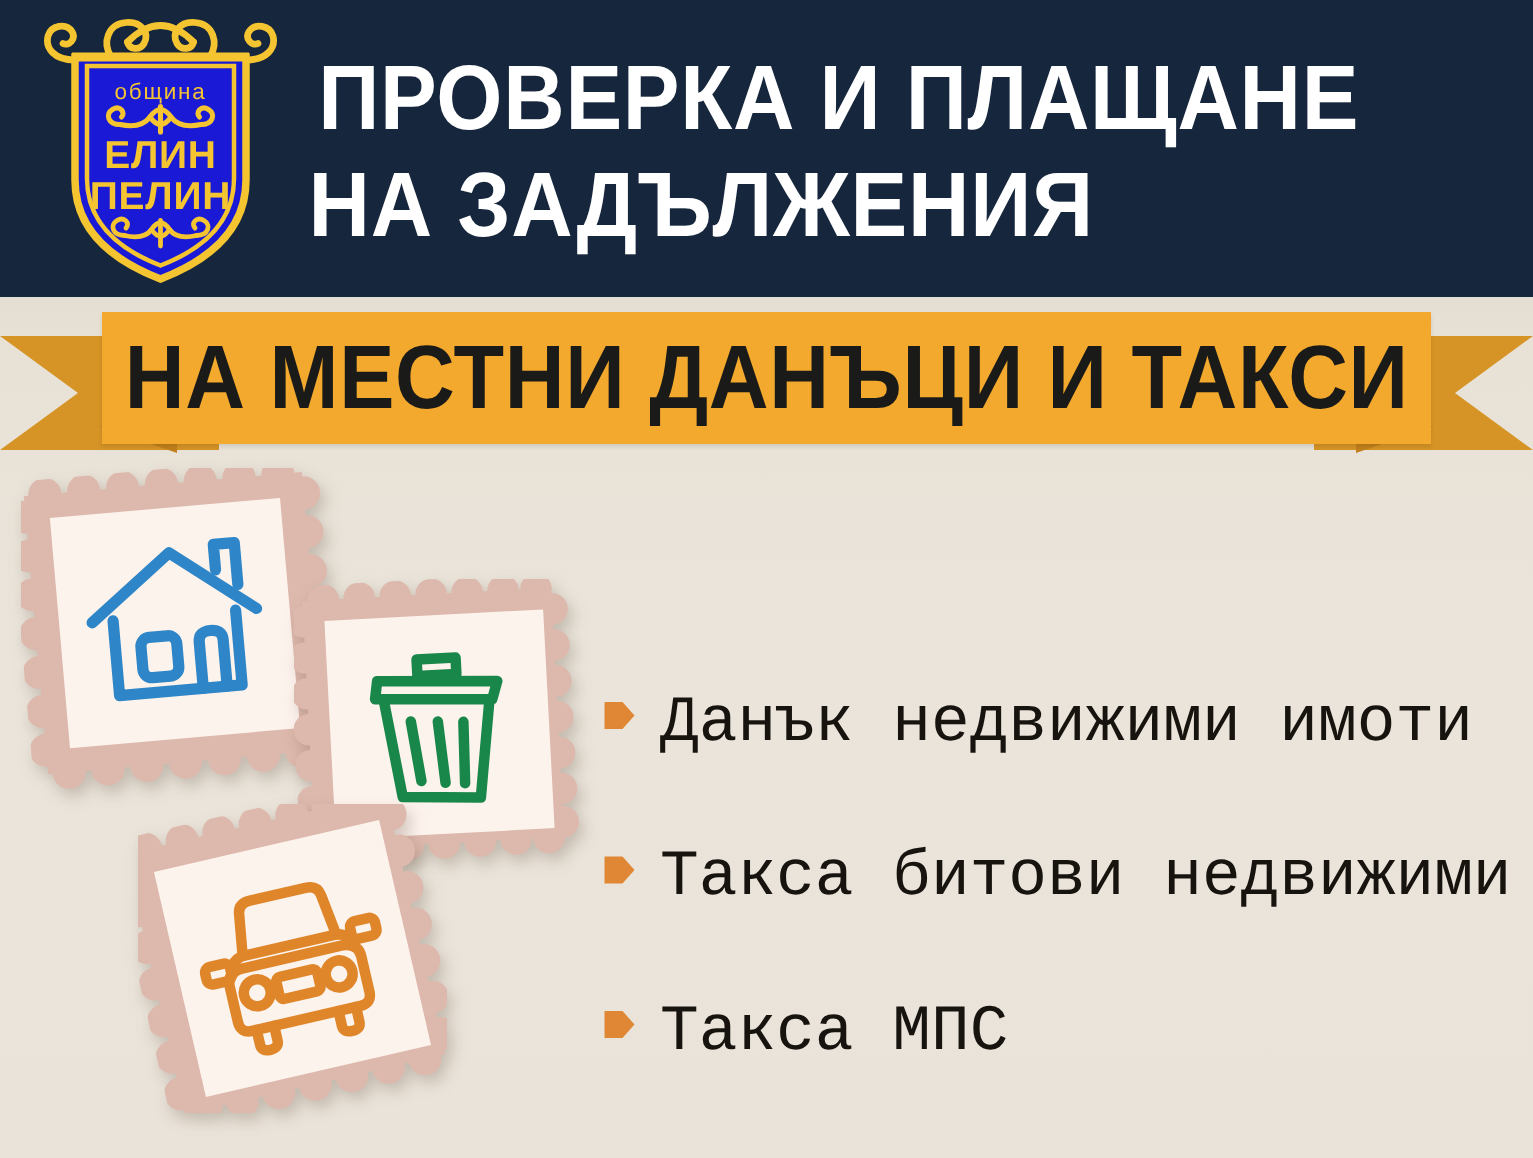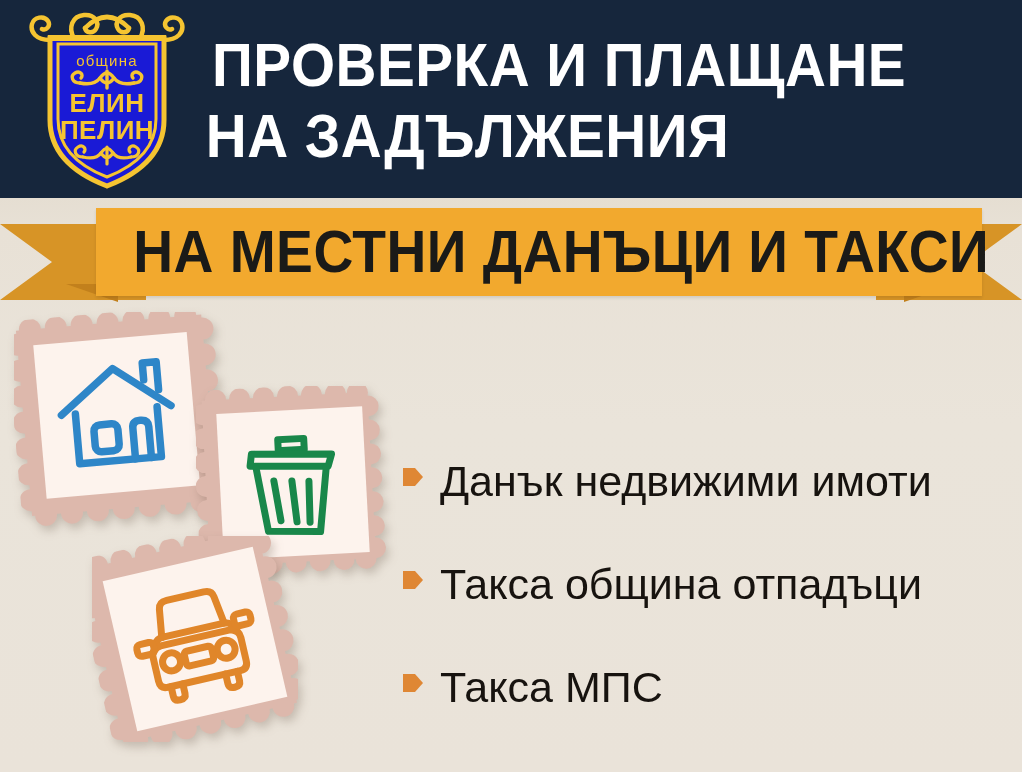--- a/index.html
+++ b/index.html
@@ -109,23 +109,22 @@
 
   .ribbon-main {
     position: absolute;
     left: 68px;
     top: 10px;
     width: 886px;
     height: 88px;
     background: #f2a92e;
     display: flex;
     align-items: center;
-    justify-content: flex-start;
+    justify-content: center;
     box-shadow: 0 2px 3px rgba(0,0,0,0.10);
-    margin-left: 28px;
   }
   .ribbon-main .ribbon-text {
     color: #1a1a18;
     font-family: "Liberation Sans Narrow", "Liberation Sans", sans-serif;
     font-weight: bold;
     font-size: 60px;
     line-height: 1;
     letter-spacing: 0.5px;
     transform: scaleX(0.92);
     white-space: nowrap;
@@ -159,21 +158,21 @@
   .bullet-marker {
     flex: 0 0 auto;
     width: 22px;
     height: 24px;
     margin-right: 16px;
     margin-top: 2px;
   }
   .bullet-marker svg { display: block; }
   .bullet-label {
     color: #17130f;
-    font-family: Liberation Sans, sans-serif;
+    font-family: Liberation Mono, monospace;
     font-size: 43px;
     line-height: 1.05;
     white-space: nowrap;
     margin-top: 12px;
   }
 </style>
 </head>
 <body>
 
 <div id="poster">
@@ -414,21 +413,21 @@
       </span>
       <span class="bullet-label">Данък недвижими имоти</span>
     </div>
 
     <div class="bullet-item">
       <span class="bullet-marker">
         <svg width="22" height="24" viewBox="0 0 22 24" xmlns="http://www.w3.org/2000/svg">
           <path d="M1 3 L13 3 L21 12 L13 21 L1 21 Z" fill="#df8734"></path>
         </svg>
       </span>
-      <span class="bullet-label">Такса община отпадъци</span>
+      <span class="bullet-label">Такса битови недвижими</span>
     </div>
 
     <div class="bullet-item">
       <span class="bullet-marker">
         <svg width="22" height="24" viewBox="0 0 22 24" xmlns="http://www.w3.org/2000/svg">
           <path d="M1 3 L13 3 L21 12 L13 21 L1 21 Z" fill="#df8734"></path>
         </svg>
       </span>
       <span class="bullet-label">Такса МПС</span>
     </div>

